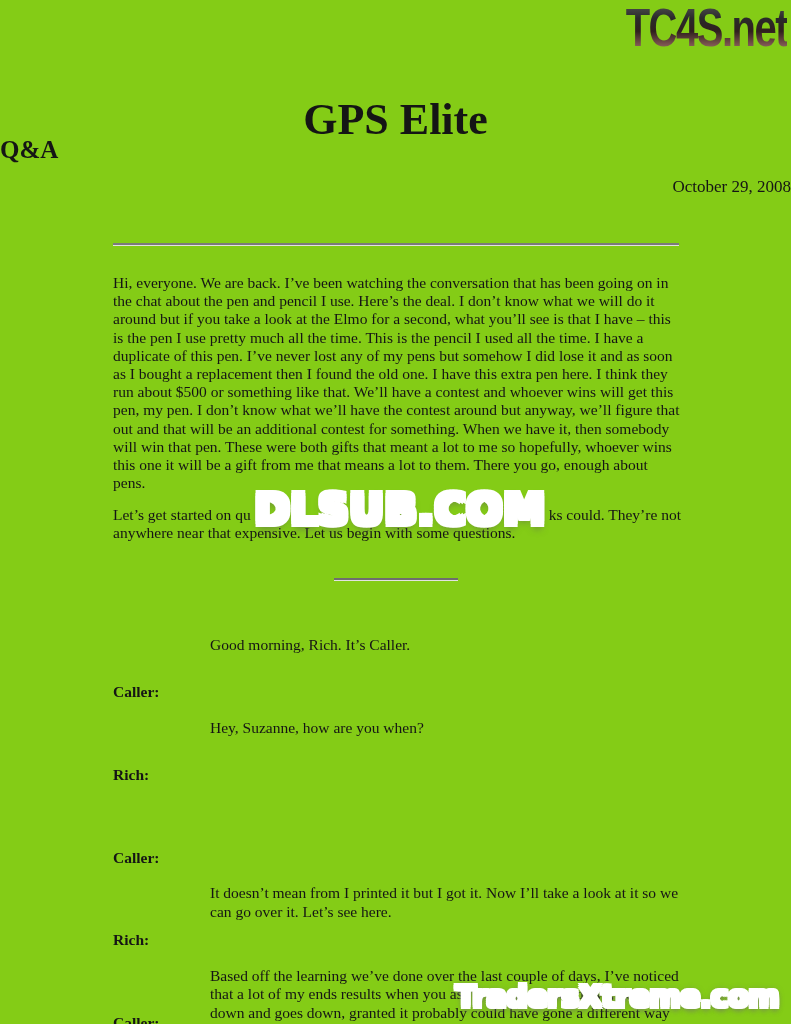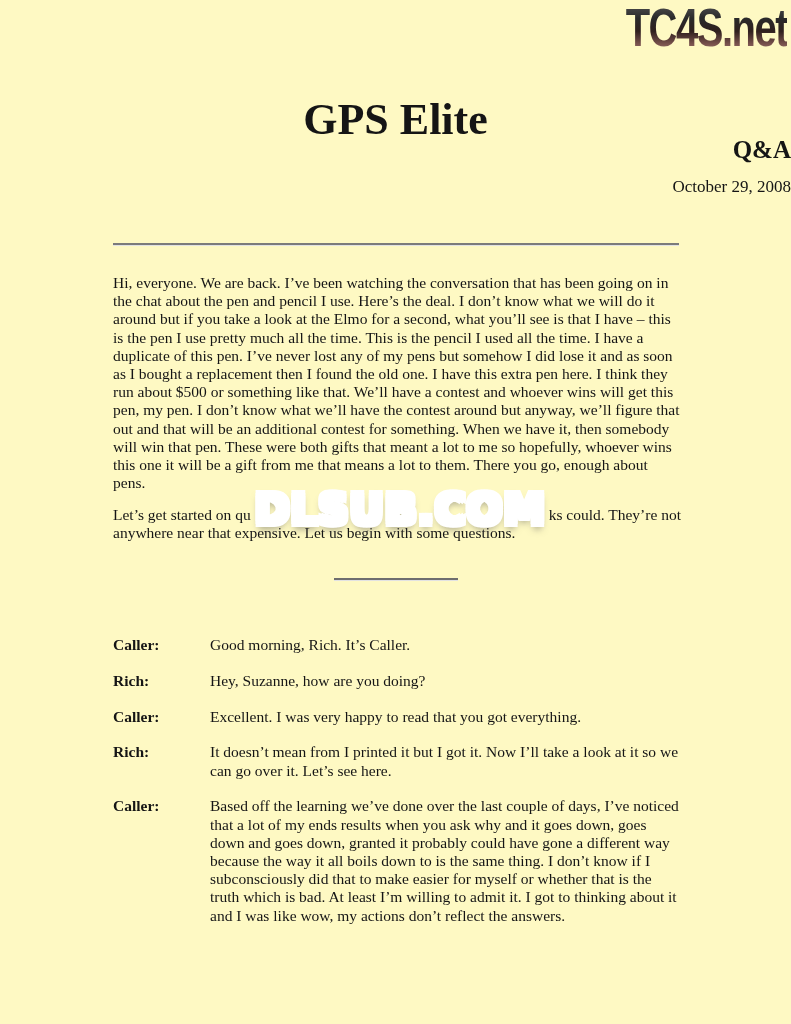--- a/index.html
+++ b/index.html
@@ -1,38 +1,38 @@
 <!DOCTYPE html>
 <html style="--text-color: #151515; --tc4s-top: #5a5a5a; --tc4s-bottom: #a5817b; --wm-red: #c8171d; --tx-red: #b2484c; --divider-gray: #7b7b7b;"><head>
 <meta charset="utf-8">
 <style>
   html,body{margin:0;padding:0;background:#ffffff;}
   .page{
-    position:relative;width:791px;height:1024px;margin:0 auto;background:#fef9c3;
+    position:relative;width:791px;height:1024px;margin:0 auto;background:#84cc16;
     font-family:"Liberation Serif",serif;color:var(--text-color,#151515);overflow:hidden;
   }
 
   
   .tc4s-logo{
     position:absolute;top:0px;right:4px;
     font-family:"Liberation Sans",sans-serif;font-weight:bold;
     font-size:54px;line-height:54px;letter-spacing:-2px;
     transform:scaleX(.74);transform-origin:100% 0;
     color:#3a3a3a;
   }
   @supports ((-webkit-background-clip:text) or (background-clip:text)){
     .tc4s-logo{
       background:linear-gradient(180deg,var(--tc4s-top,#5a5a5a) 0%,#2a2a2a 34%,#30201e 58%,#7a534e 82%,var(--tc4s-bottom,#a5817b) 100%);
       -webkit-background-clip:text;background-clip:text;color:transparent;
     }
   }
 
   
   .doc-title{position:absolute;top:94px;left:0;width:100%;text-align:center;font-size:44px;font-weight:bold;}
-  .doc-subtitle{position:absolute;top:136px;left:0;width:100%;text-align:right;font-size:25px;font-weight:bold;}
+  .doc-subtitle{position:absolute;top:136px;left:0;width:100%;text-align:left;font-size:25px;font-weight:bold;}
   .doc-date{position:absolute;top:177px;left:0;width:100%;text-align:right;font-size:17px;}
 
   
   .rule-full{position:absolute;top:243px;left:113px;width:566px;height:2px;
     background:var(--divider-gray,#7b7b7b);border-bottom:1px solid #e2e2e2;}
   .rule-short{position:absolute;top:578px;left:334px;width:124px;height:2px;
     background:#6e6e6e;border-bottom:1px solid #e2e2e2;}
 
   
   .bodytext{font-size:15.5px;line-height:18.2px;}
@@ -54,21 +54,21 @@
   @supports ((-webkit-background-clip:text) or (background-clip:text)){
     .watermark{
       background:linear-gradient(180deg,#ee5458 0%,#d42a2f 42%,#a81116 50%,#c01419 100%);
       -webkit-background-clip:text;background-clip:text;color:transparent;
     }
   }
 
   
   .dialogue{position:absolute;top:636px;left:113px;width:568px;}
   .entry{display:flex;margin-bottom:17.6px;}
-  .speaker{flex:0 0 97px;font-weight:bold;}
+  .speaker{flex:0 0 97px;font-weight:bold;margin-top:47px;}
   .speech{flex:1;}
 
   
   .tx-logo{
     position:absolute;top:977px;right:12px;
     font-family:"DejaVu Sans",sans-serif;font-weight:bold;
     font-size:30px;line-height:40px;letter-spacing:-.5px;
     color:var(--tx-red,#b2484c);
     text-shadow:
       -2px -2px 0 #fff, 2px -2px 0 #fff, -2px 2px 0 #fff, 2px 2px 0 #fff,
@@ -111,33 +111,33 @@
 
   <div class="dialogue bodytext">
 
       <div class="entry">
         <div class="speaker">Caller:</div>
         <div class="speech">Good morning, Rich. It’s Caller.</div>
       </div>
 
       <div class="entry">
         <div class="speaker">Rich:</div>
-        <div class="speech">Hey, Suzanne, how are you doing?</div>
+        <div class="speech">Hey, Suzanne, how are you when?</div>
       </div>
 
       <div class="entry">
         <div class="speaker">Caller:</div>
-        <div class="speech">Excellent. I was very happy to read that you got everything.</div>
       </div>
 
       <div class="entry">
         <div class="speaker">Rich:</div>
         <div class="speech">It doesn’t mean from I printed it but I got it. Now I’ll take a look at it so we can go over it. Let’s see here.</div>
       </div>
 
       <div class="entry">
         <div class="speaker">Caller:</div>
         <div class="speech">Based off the learning we’ve done over the last couple of days, I’ve noticed that a lot of my ends results when you ask why and it goes down, goes down and goes down, granted it probably could have gone a different way because the way it all boils down to is the same thing. I don’t know if I subconsciously did that to make easier for myself or whether that is the truth which is bad. At least I’m willing to admit it. I got to thinking about it and I was like wow, my actions don’t reflect the answers.</div>
       </div>
     </div>
 
+  <div class="tx-logo">TradersXtreme.com</div>
 
 </div>
 
 </body></html>

